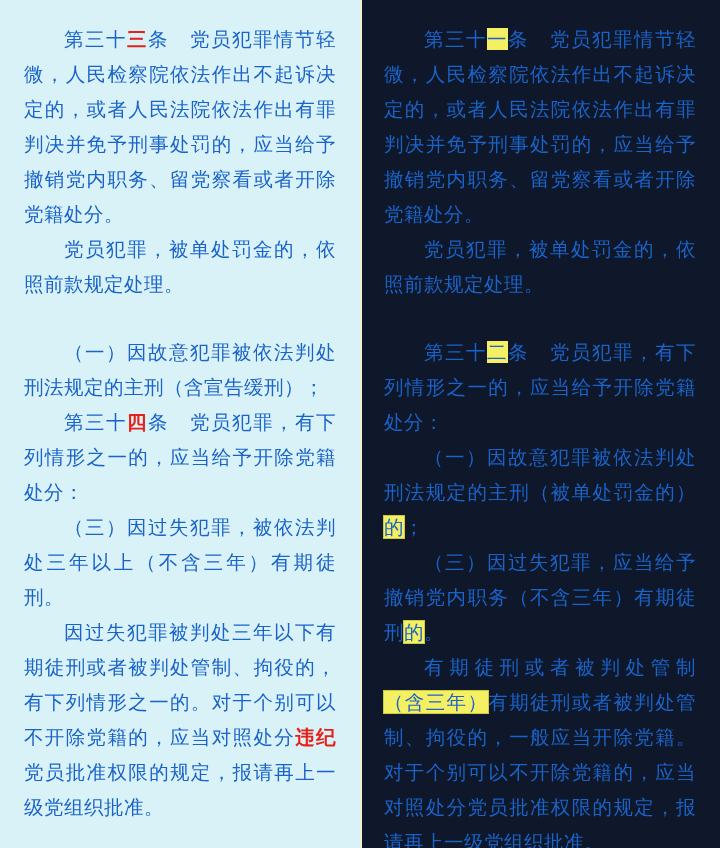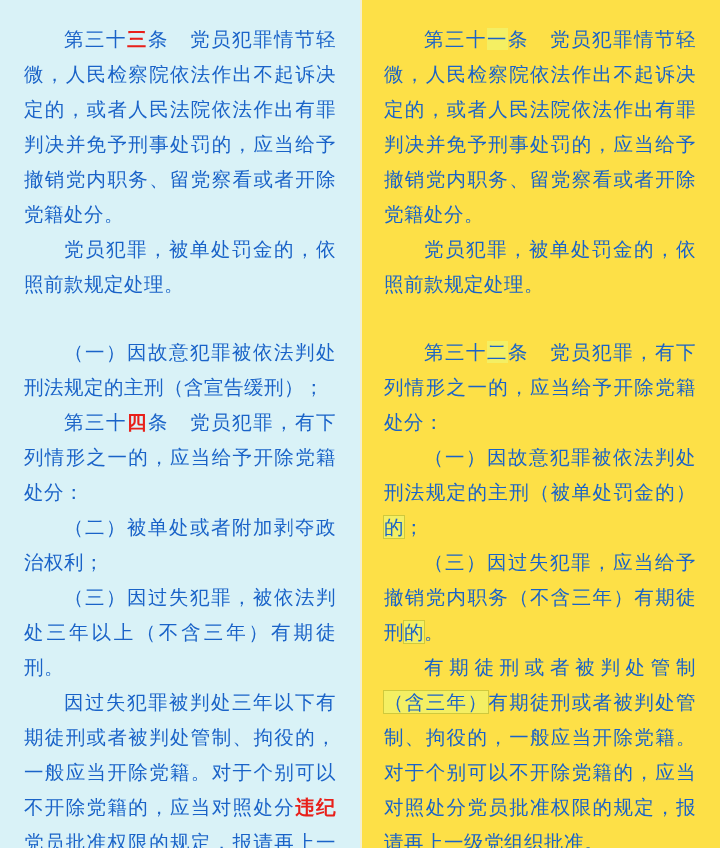--- a/index.html
+++ b/index.html
@@ -23,21 +23,21 @@
     box-sizing: border-box;
     width: 360px;
     height: 848px;
     padding: 22px 24px 0 24px;
     position: relative;
   }
   .column.left {
     background: #d9f2f7;
   }
   .column.right {
-    background: #fde047;
+    background: #0f172a;
   }
   .divider {
     position: absolute;
     top: 0;
     left: 0;
     width: 2px;
     height: 848px;
     background: #f3efd0;
   }
   .para {
@@ -82,25 +82,24 @@
     <p class="para indent"><span>第三十</span><span class="hl-red">三</span><span>条</span><span>　</span><span>党员犯罪情节轻微，人民检察院依法作出不起诉决定的，或者人民法院依法作出有罪判决并免予刑事处罚的，应当给予撤销党内职务、留党察看或者开除党籍处分。</span></p>
 
     <p class="para indent">党员犯罪，被单处罚金的，依照前款规定处理。</p>
 
     <div class="gap-big"></div>
 
     <p class="para indent">（一）因故意犯罪被依法判处刑法规定的主刑（含宣告缓刑）；</p>
 
     <p class="para indent"><span>第三十</span><span class="hl-red">四</span><span>条</span><span>　</span><span>党员犯罪，有下列情形之一的，应当给予开除党籍处分：</span></p>
 
-    <p class="para indent">（二）被单处或者附加剥夺政治权利；</p>
 
     <p class="para indent">（三）因过失犯罪，被依法判处三年以上（不含三年）有期徒刑。</p>
 
-    <p class="para indent"><span>因过失犯罪被判处三年以下有期徒刑或者被判处管制、拘役的，一般应当开除党籍。对于个别可以不开除党籍的，应当对照处分</span><span class="hl-red">违纪</span><span>党员批准权限的规定，报请再上一级党组织批准。</span></p>
+    <p class="para indent"><span>因过失犯罪被判处三年以下有期徒刑或者被判处管制、拘役的，有下列情形之一的。对于个别可以不开除党籍的，应当对照处分</span><span class="hl-red">违纪</span><span>党员批准权限的规定，报请再上一级党组织批准。</span></p>
 
   </div>
 
   <div class="column right">
     <div class="divider"></div>
 
     <p class="para indent"><span>第三十</span><span class="hl-yellow">一</span><span>条</span><span>　</span><span>党员犯罪情节轻微，人民检察院依法作出不起诉决定的，或者人民法院依法作出有罪判决并免予刑事处罚的，应当给予撤销党内职务、留党察看或者开除党籍处分。</span></p>
 
     <p class="para indent">党员犯罪，被单处罚金的，依照前款规定处理。</p>
 

